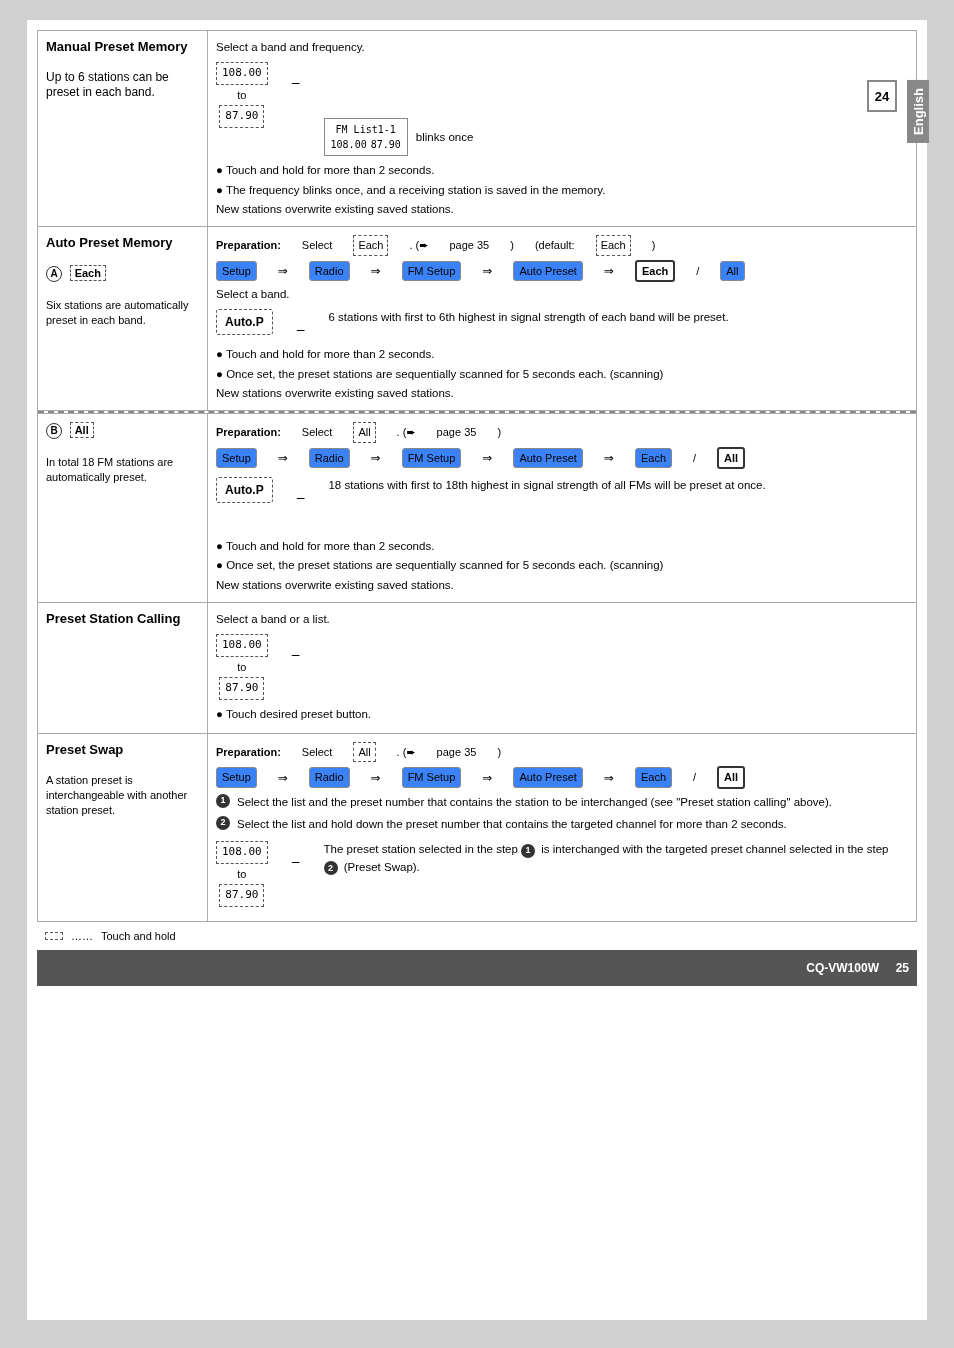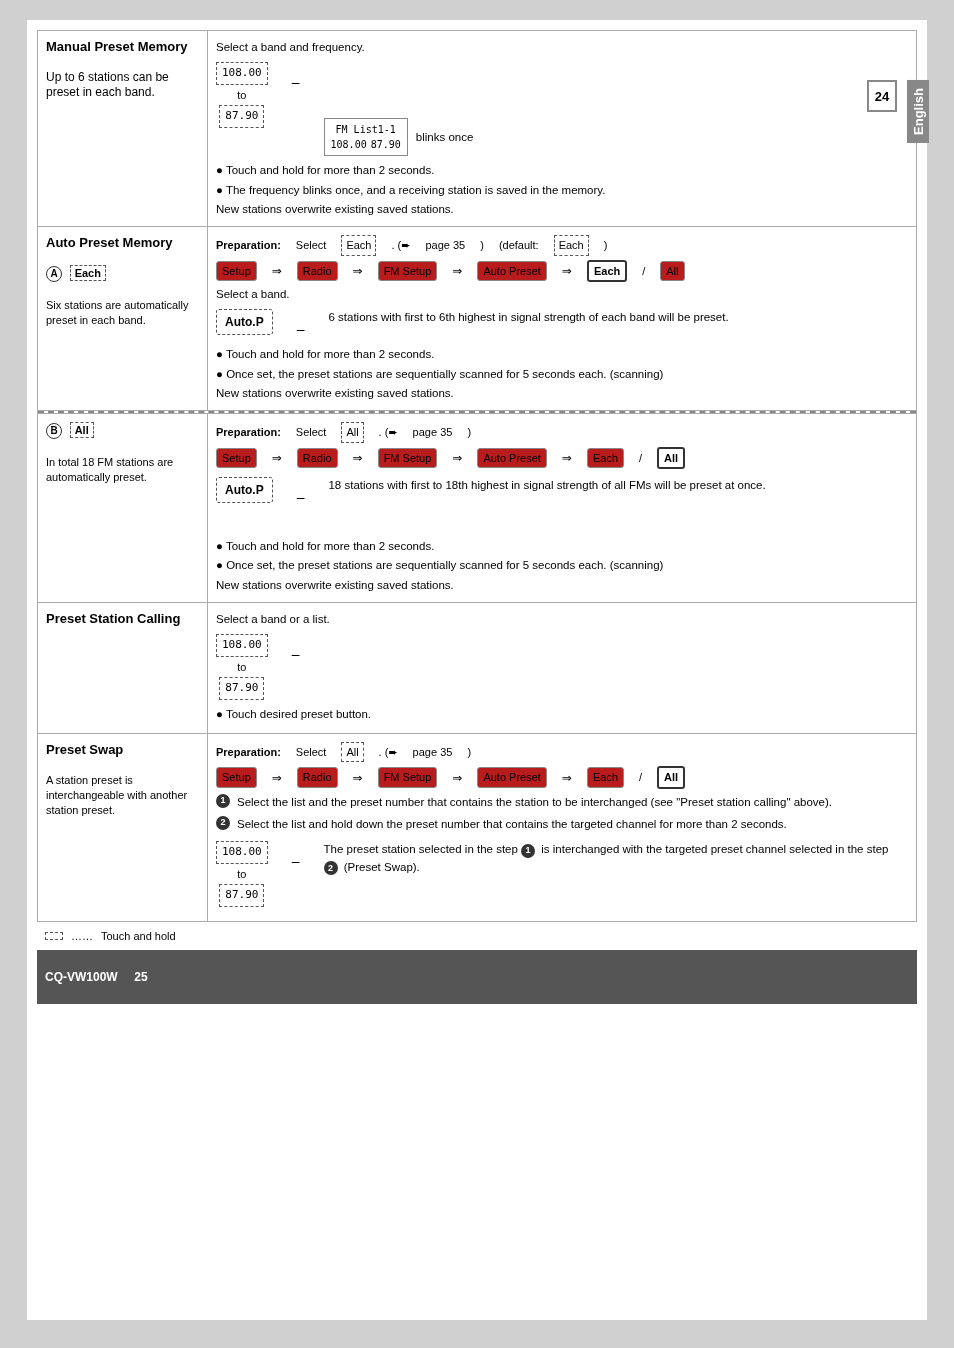--- a/index.html
+++ b/index.html
@@ -98,39 +98,39 @@
       font-family: monospace;
       font-size: 11px;
     }
     
     .arrow {
       display: inline-block;
       font-size: 12px;
     }
     
     .pill-btn {
-      background: #b91c1c;
+      background: #3b82f6;
       border: 1px solid #888;
       border-radius: 3px;
       display: inline-block;
       padding: 1px 5px;
       font-size: 11px;
     }
     .bold-box {
       border: 2px solid #333;
       border-radius: 3px;
       display: inline-block;
       padding: 1px 5px;
       font-size: 11px;
       font-weight: bold;
     }
     .prep-line {
       display: flex;
       align-items: center;
-      gap: 15px;
+      gap: 21px;
       flex-wrap: wrap;
       font-size: 11px;
       margin-bottom: 4px;
     }
     .bullet { margin: 2px 0; }
     .circle-letter {
       display: inline-flex;
       align-items: center;
       justify-content: center;
       width: 16px;
@@ -211,22 +211,22 @@
     .footer-dashed {
       border: 1.5px dashed #555;
       padding: 3px 8px;
       display: inline-block;
     }
     .bottom-bar {
       background: #555;
       color: white;
       font-size: 12px;
       font-weight: bold;
-      text-align: left;
-      padding: 20px 8px;
+      text-align: right;
+      padding: 11px 8px;
       margin-top: 0;
     }
   </style>
 </head>
 <body>
 
 <div class="page">
 
   <div class="english-tab">English</div>
 

